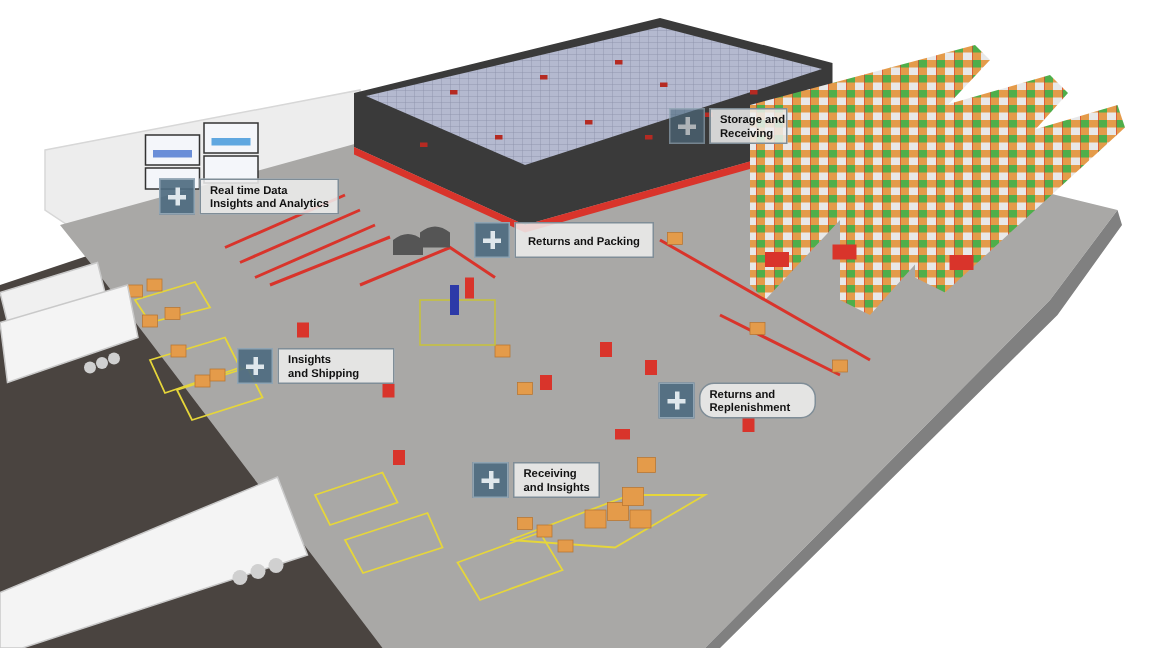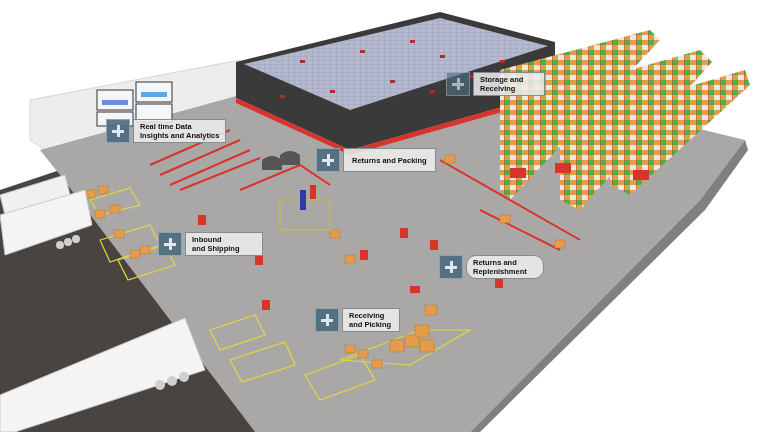--- a/index.html
+++ b/index.html
@@ -185,41 +185,41 @@
 
 <div class="hotspot" style="left:316px; top:148px;">
   <div class="plus"></div>
   <div class="label" style="padding:2px 8px;">
     <span>Returns and Packing</span>
   </div>
 </div>
 
 <div class="hotspot" style="left:446px; top:72px;">
   <div class="plus" style="opacity:0.7;"></div>
-  <div class="label" style="width:72px;justify-content:space-between;">
+  <div class="label" style="width:52px;justify-content:space-between;">
     <span>Storage and</span>
     <span>Receiving</span>
   </div>
 </div>
 
 <div class="hotspot" style="left:158px; top:232px;">
   <div class="plus"></div>
   <div class="label" style="width:78px;">
-    <span>Inbound</span>
+    <span>Insights</span>
     <span>and Shipping</span>
   </div>
 </div>
 
 <div class="hotspot" style="left:439px; top:255px;">
   <div class="plus"></div>
   <div class="label" style="width:78px;border-radius:10px;">
     <span>Returns and</span>
     <span>Replenishment</span>
   </div>
 </div>
 
 <div class="hotspot" style="left:315px; top:308px;">
   <div class="plus"></div>
   <div class="label" style="width:58px;">
     <span>Receiving</span>
-    <span>and Picking</span>
+    <span>and Insights</span>
   </div>
 </div>
 
 </body></html>

